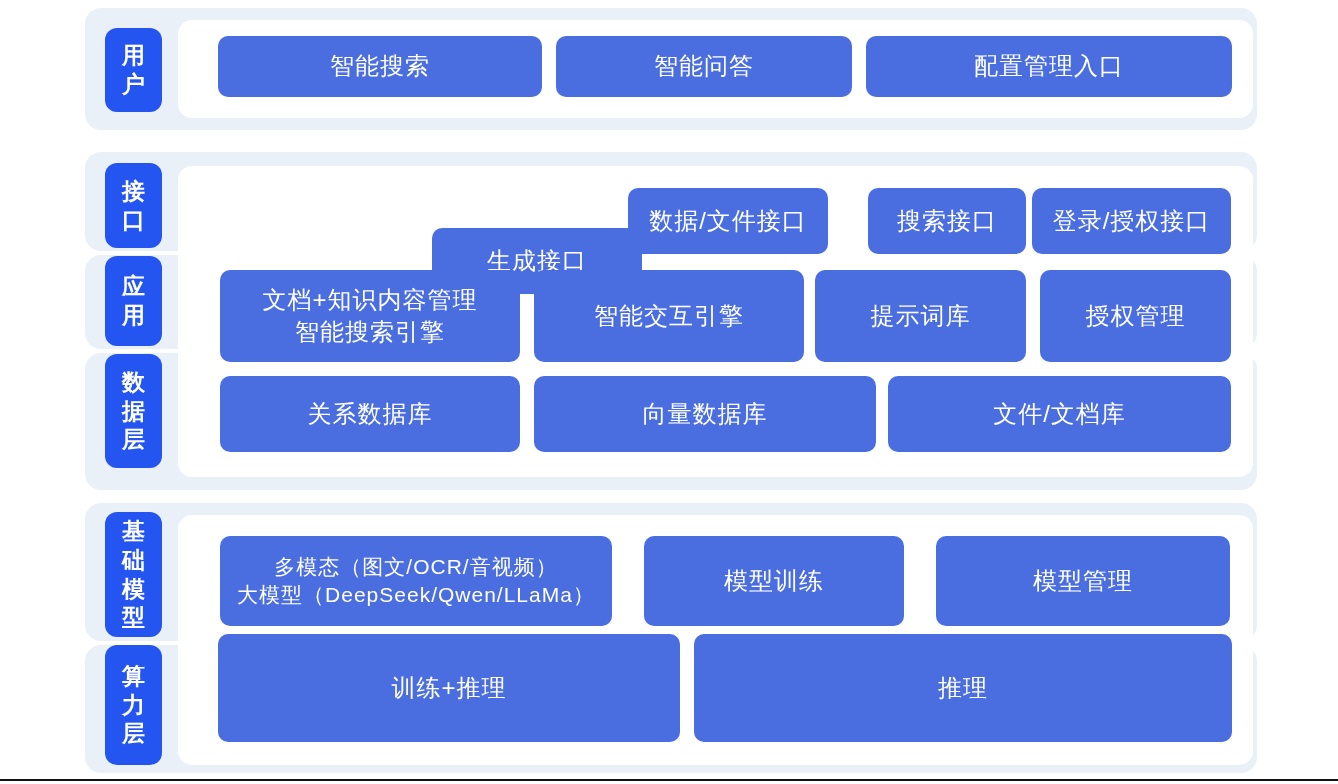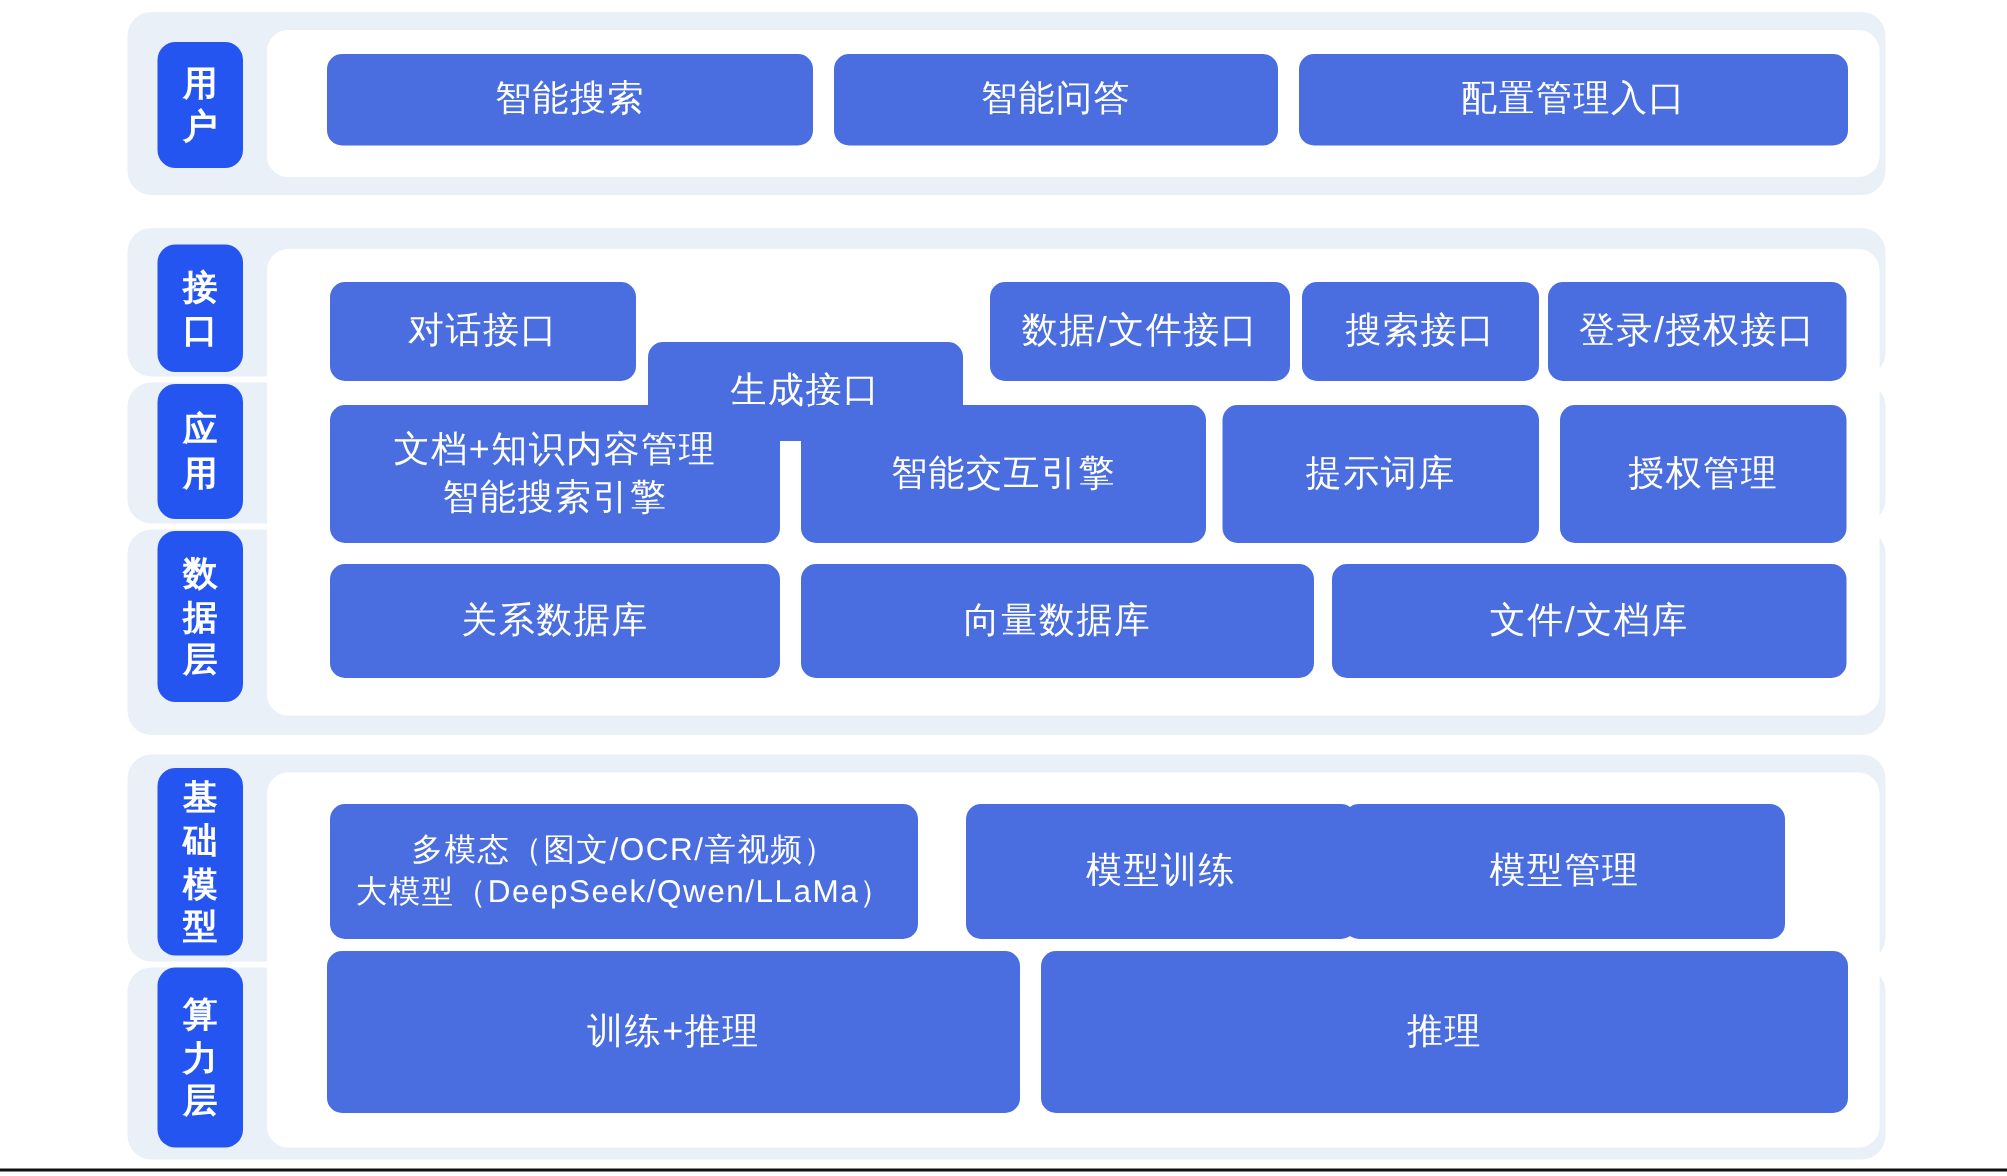--- a/index.html
+++ b/index.html
@@ -79,27 +79,24 @@
   <div class="btn" style="left:218px;top:36px;width:324px;height:61px;">
     <span>智能搜索</span>
   </div>
   <div class="btn" style="left:556px;top:36px;width:296px;height:61px;">
     <span>智能问答</span>
   </div>
   <div class="btn" style="left:866px;top:36px;width:366px;height:61px;">
     <span>配置管理入口</span>
   </div>
 
-  <div class="btn" style="left:220px;top:188px;width:204px;height:66px;">
-    <span>对话接口</span>
-  </div>
   <div class="btn" style="left:432px;top:188px;width:210px;height:66px;margin-top:40px;">
     <span>生成接口</span>
   </div>
-  <div class="btn" style="left:660px;top:188px;width:200px;height:66px;">
+  <div class="btn" style="left:628px;top:188px;width:200px;height:66px;">
     <span>数据/文件接口</span>
   </div>
   <div class="btn" style="left:868px;top:188px;width:158px;height:66px;">
     <span>搜索接口</span>
   </div>
   <div class="btn" style="left:1032px;top:188px;width:199px;height:66px;">
     <span>登录/授权接口</span>
   </div>
 
   <div class="btn" style="left:220px;top:270px;width:300px;height:92px;">
@@ -126,21 +123,21 @@
     <span>文件/文档库</span>
   </div>
 
   <div class="btn big" style="left:220px;top:536px;width:392px;height:90px;">
     <span>多模态（图文/OCR/音视频）</span>
     <span>大模型（DeepSeek/Qwen/LLaMa）</span>
   </div>
   <div class="btn" style="left:644px;top:536px;width:260px;height:90px;">
     <span>模型训练</span>
   </div>
-  <div class="btn" style="left:896px;top:536px;width:294px;height:90px;">
+  <div class="btn" style="left:936px;top:536px;width:294px;height:90px;">
     <span>模型管理</span>
   </div>
 
   <div class="btn" style="left:218px;top:634px;width:462px;height:108px;">
     <span>训练+推理</span>
   </div>
   <div class="btn" style="left:694px;top:634px;width:538px;height:108px;">
     <span>推理</span>
   </div>
 

